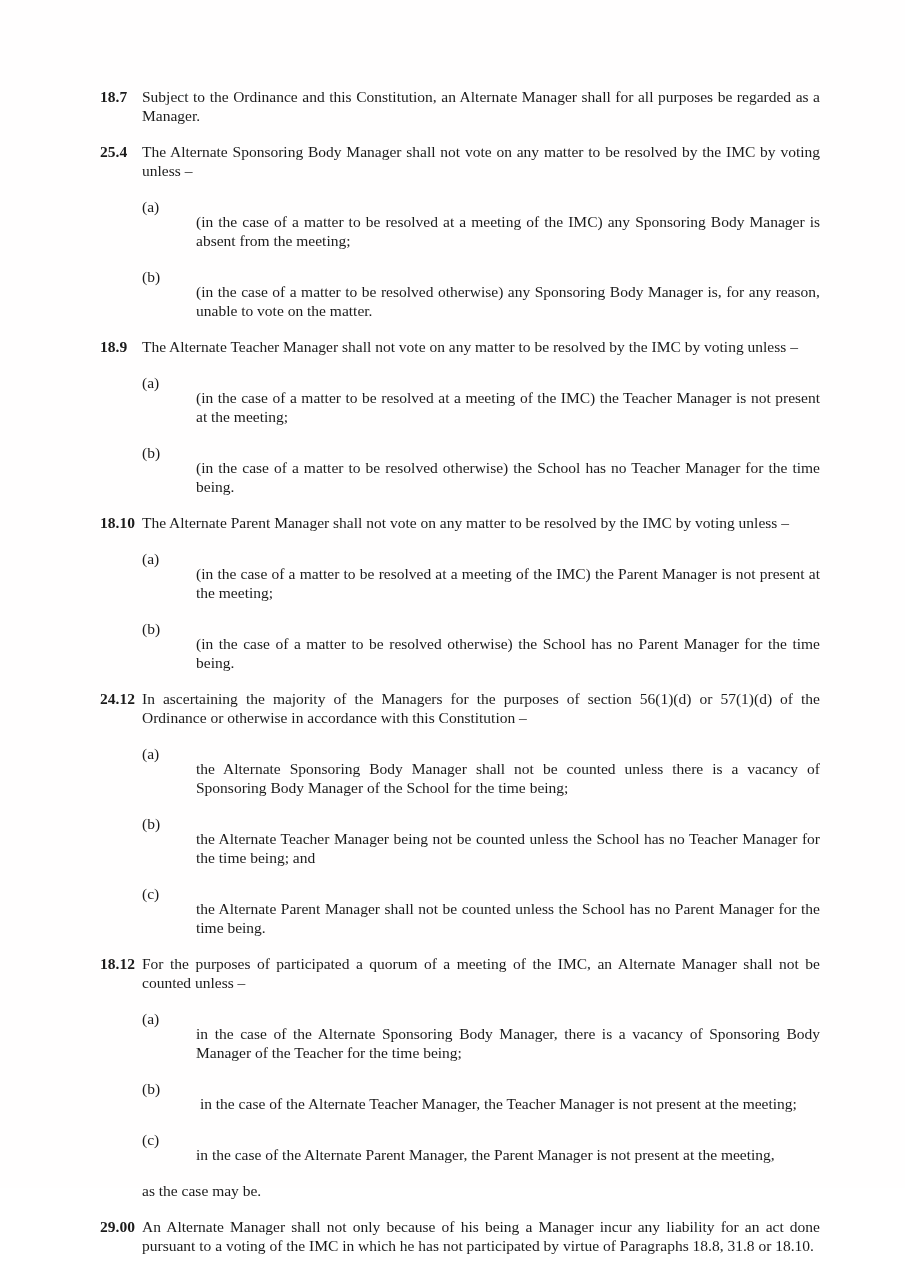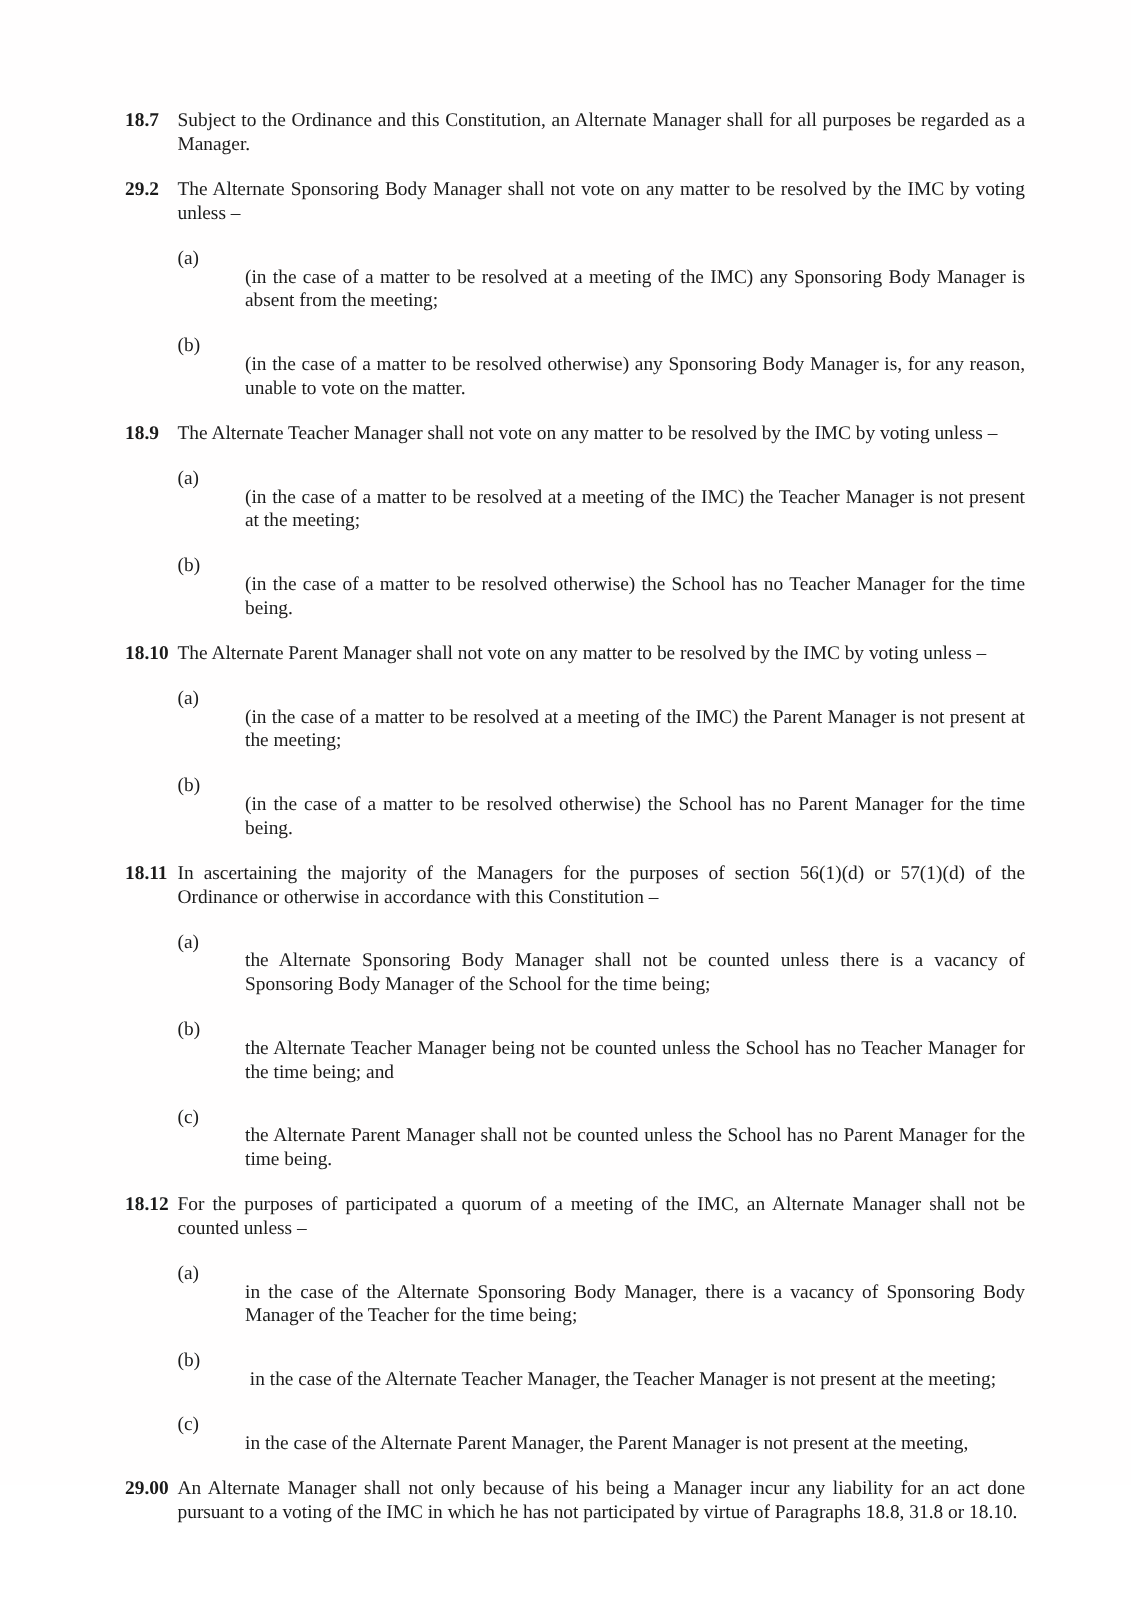--- a/index.html
+++ b/index.html
@@ -58,21 +58,21 @@
 <body>
 
 <div class="page">
 
   <div class="clause">
     <span class="clause-num">18.7</span>
     <span class="clause-text">Subject to the Ordinance and this Constitution, an Alternate Manager shall for all purposes be regarded as a Manager.</span>
   </div>
 
   <div class="clause">
-    <span class="clause-num">29.2</span>
+    <span class="clause-num">25.4</span>
     <span class="clause-text">The Alternate Sponsoring Body Manager shall not vote on any matter to be resolved by the IMC by voting unless –</span>
   </div>
   <div class="subitem">
     <span class="subitem-label">(a)</span>
     <span class="subitem-text">(in the case of a matter to be resolved at a meeting of the IMC) any Sponsoring Body Manager is absent from the meeting;</span>
   </div>
   <div class="subitem">
     <span class="subitem-label">(b)</span>
     <span class="subitem-text">(in the case of a matter to be resolved otherwise) any Sponsoring Body Manager is, for any reason, unable to vote on the matter.</span>
   </div>
@@ -97,21 +97,21 @@
   <div class="subitem">
     <span class="subitem-label">(a)</span>
     <span class="subitem-text">(in the case of a matter to be resolved at a meeting of the IMC) the Parent Manager is not present at the meeting;</span>
   </div>
   <div class="subitem">
     <span class="subitem-label">(b)</span>
     <span class="subitem-text">(in the case of a matter to be resolved otherwise) the School has no Parent Manager for the time being.</span>
   </div>
 
   <div class="clause">
-    <span class="clause-num">18.11</span>
+    <span class="clause-num">24.12</span>
     <span class="clause-text">In ascertaining the majority of the Managers for the purposes of section 56(1)(d) or 57(1)(d) of the Ordinance or otherwise in accordance with this Constitution –</span>
   </div>
   <div class="subitem">
     <span class="subitem-label">(a)</span>
     <span class="subitem-text">the Alternate Sponsoring Body Manager shall not be counted unless there is a vacancy of Sponsoring Body Manager of the School for the time being;</span>
   </div>
   <div class="subitem">
     <span class="subitem-label">(b)</span>
     <span class="subitem-text">the Alternate Teacher Manager being not be counted unless the School has no Teacher Manager for the time being; and</span>
   </div>
@@ -129,19 +129,20 @@
     <span class="subitem-text">in the case of the Alternate Sponsoring Body Manager, there is a vacancy of Sponsoring Body Manager of the Teacher for the time being;</span>
   </div>
   <div class="subitem">
     <span class="subitem-label">(b)</span>
     <span class="subitem-text">&nbsp;in the case of the Alternate Teacher Manager, the Teacher Manager is not present at the meeting;</span>
   </div>
   <div class="subitem">
     <span class="subitem-label">(c)</span>
     <span class="subitem-text">in the case of the Alternate Parent Manager, the Parent Manager is not present at the meeting,</span>
   </div>
+  <div class="closing-line">as the case may be.</div>
 
   <div class="clause">
     <span class="clause-num">29.00</span>
     <span class="clause-text">An Alternate Manager shall not only because of his being a Manager incur any liability for an act done pursuant to a voting of the IMC in which he has not participated by virtue of Paragraphs 18.8, 31.8 or 18.10.</span>
   </div>
 
 </div>
 
 </body></html>

